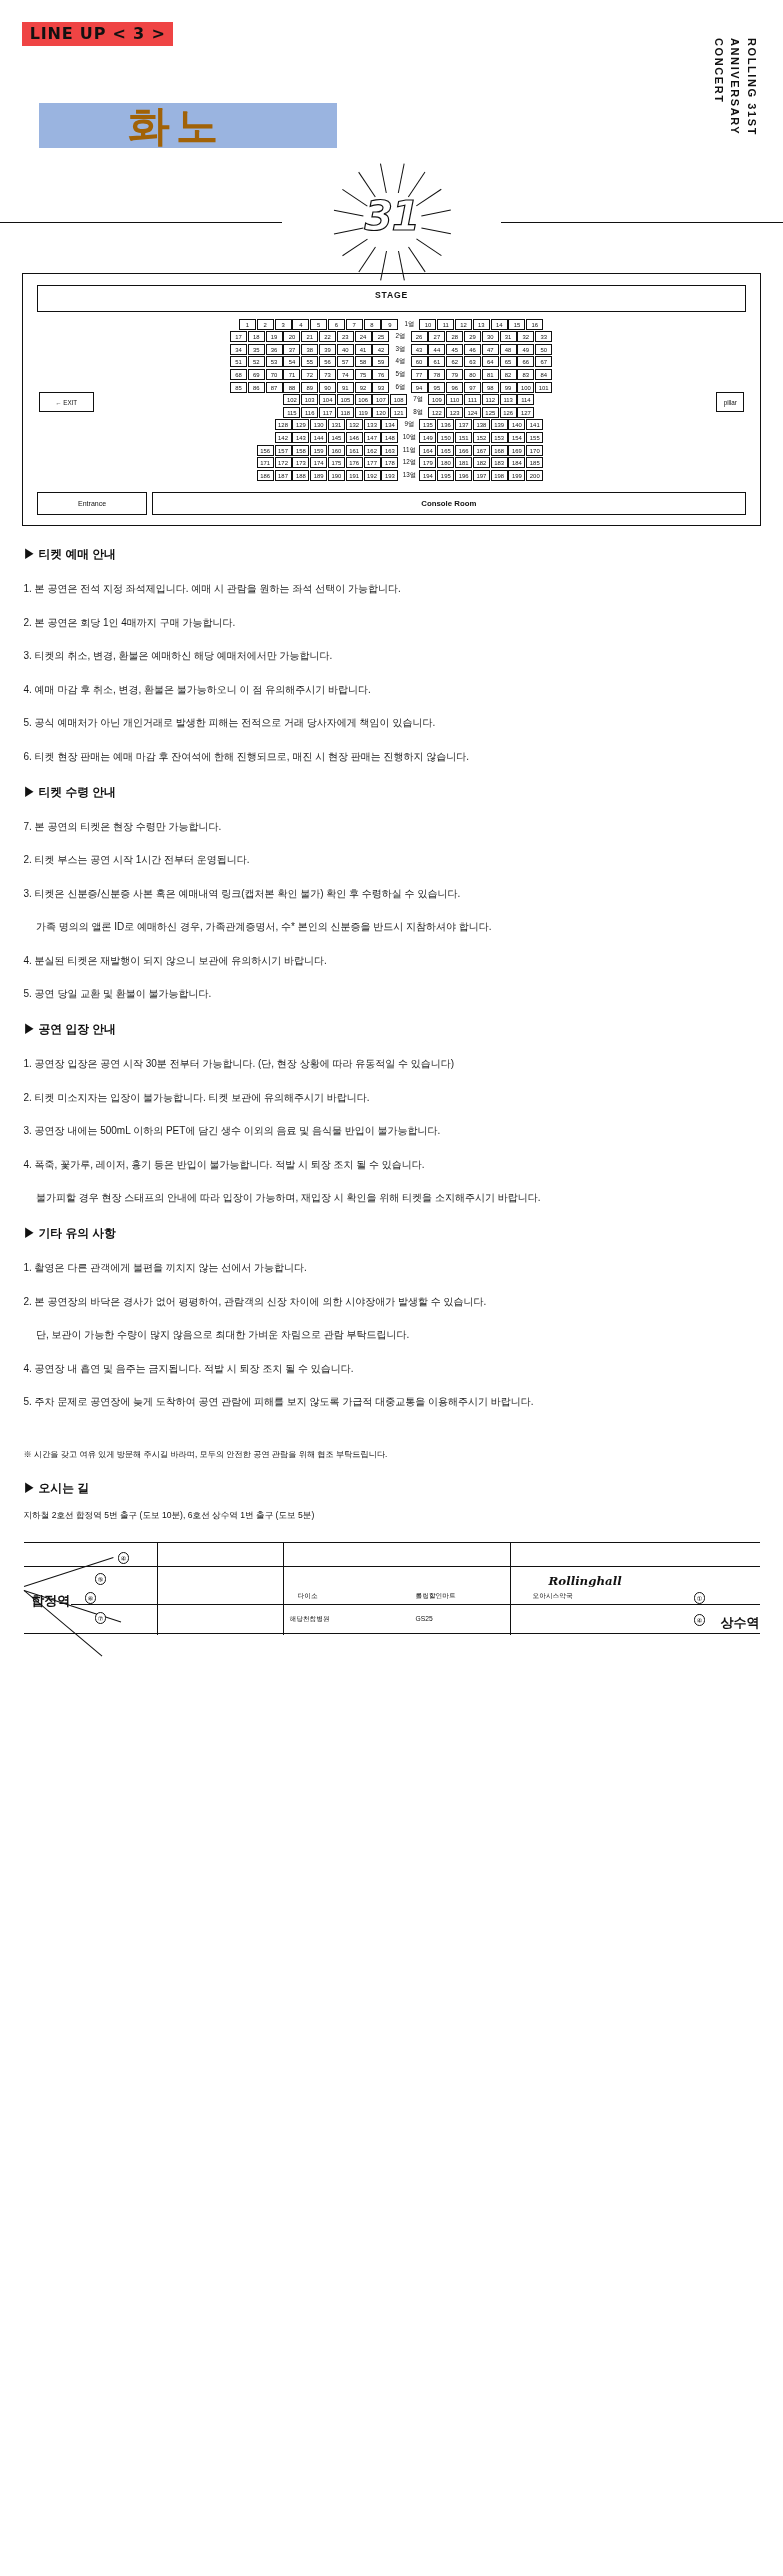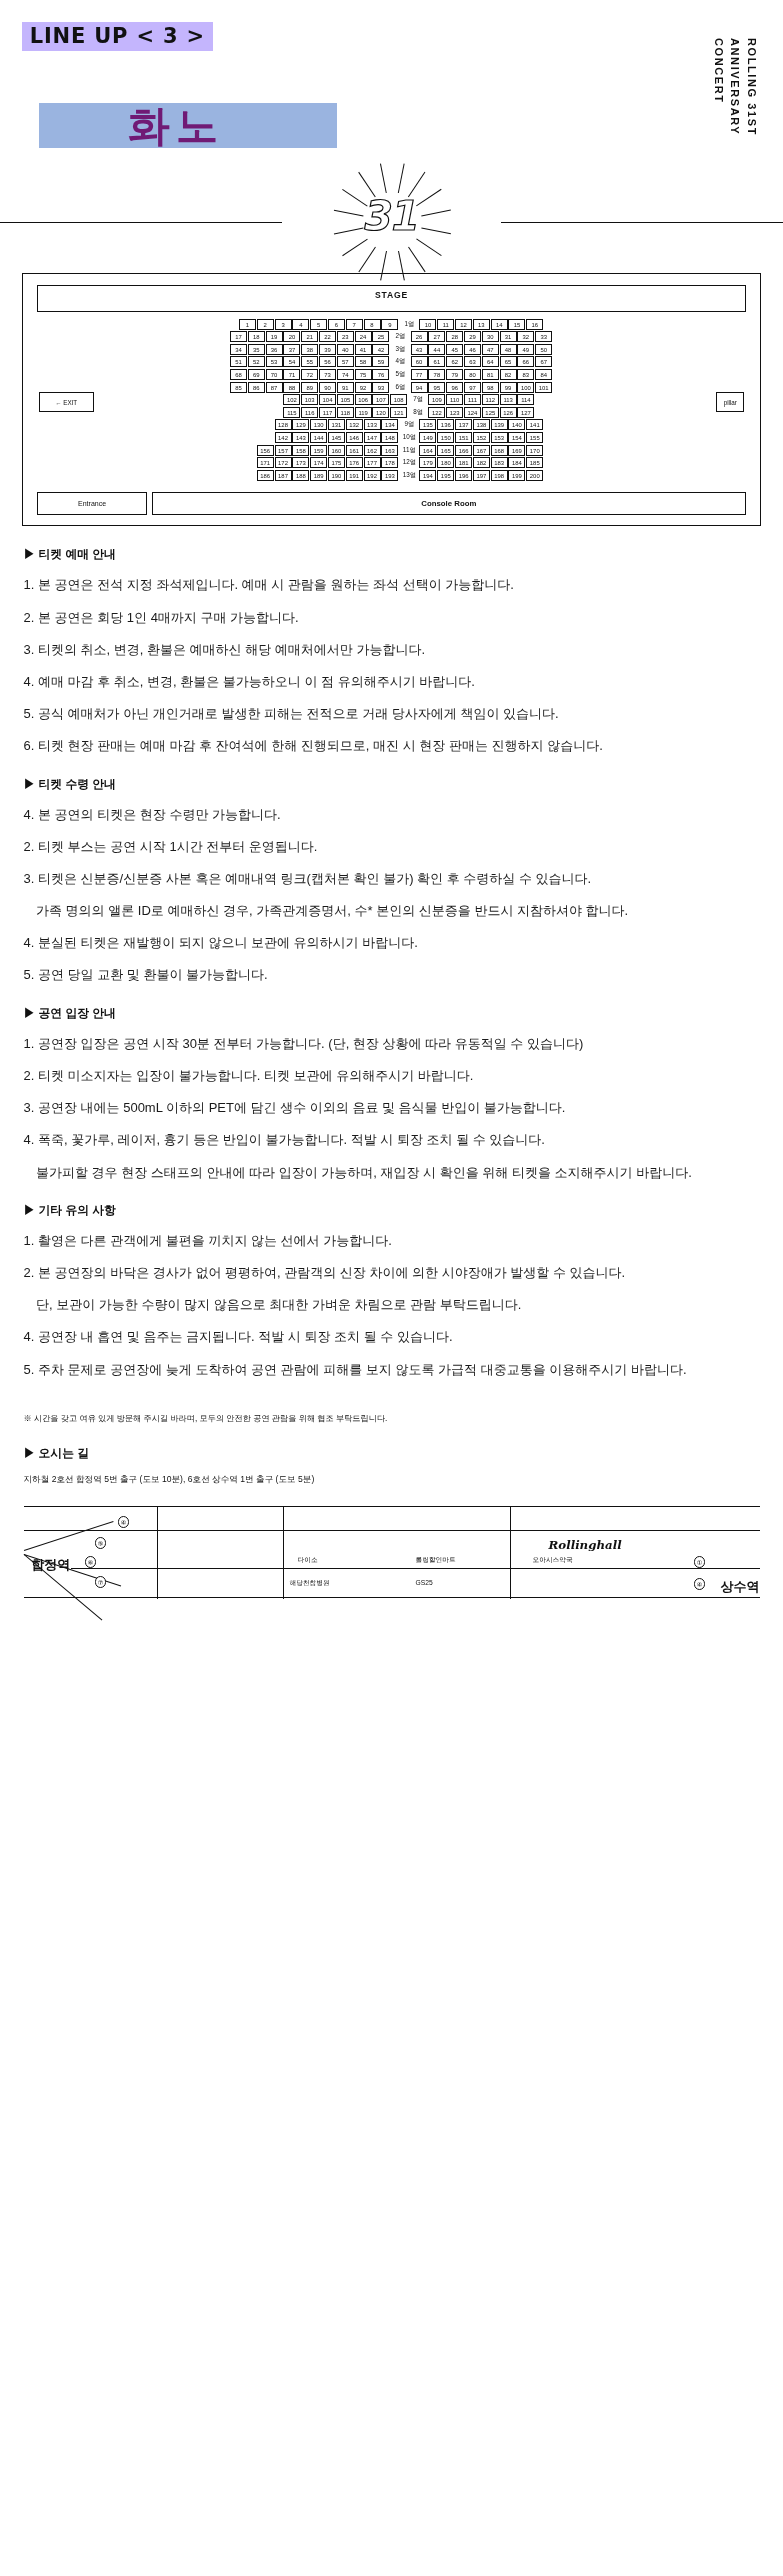--- a/index.html
+++ b/index.html
@@ -9,39 +9,39 @@
     background:#ffffff;
     font-family:"Liberation Sans", sans-serif;
     color:#111;
   }
   .page { width:783px; position:relative; padding:0; }
 
   
   .header { position:relative; height:259px; }
   .lineup {
     position:absolute; left:22px; top:22px;
-    font-size:21px; font-weight:bold; letter-spacing:0.8px;
-    background:#c4b5fd; padding:2.4px 7.8px 3.1px 7.8px; color:#111;
+    font-size:16px; font-weight:bold; letter-spacing:0.8px;
+    background:#ef4444; padding:2.4px 7.8px 3.1px 7.8px; color:#111;
     font-family:"DejaVu Sans", sans-serif;
     text-align:center;
   }
   .vertical-title {
     position:absolute; right:23.5px; top:38px;
     writing-mode:vertical-rl;
     font-size:11px; letter-spacing:1.6px; font-weight:bold; line-height:1.5;
     color:#111; text-align:left; height:125px;
   }
   .artist-band {
     position:absolute; left:39px; top:103px; width:298px; height:45px;
     background:#9ab4e0;
   }
   .artist-name {
     position:absolute; left:39px; top:94px; width:274px; height:63px;
     display:flex; align-items:center; justify-content:center;
-    font-size:42px; font-weight:bold; letter-spacing:6.3px; color:#701a75;
+    font-size:42px; font-weight:bold; letter-spacing:6.3px; color:#a16207;
     font-family:Liberation Serif, serif;
   }
 
   
   .logo-wrap { position:absolute; left:0; top:161px; width:783px; height:102px; }
   .logo-line {
     position:absolute; top:61px; height:0.8px; background:#111;
   }
   .logo-line.left { left:0; width:282px; }
   .logo-line.right { right:0; width:282px; }
@@ -103,21 +103,21 @@
     text-align:center; font-size:7.8px; font-weight:bold;
   }
 
   
   .content { padding:17px 23.5px 7.8px 23.5px; }
   .sec-title {
     font-size:11.8px; font-weight:bold; margin:20.4px 0 9.4px 0; color:#111;
   }
   .sec-title:first-child { margin-top:4.7px; }
   .line {
-    font-size:13px; line-height:1.55; margin:12px 0; color:#1a1a1a;
+    font-size:10px; line-height:1.55; margin:18px 0; color:#1a1a1a;
   }
   .line.indent { padding-left:12.5px; }
   .note {
     font-size:8.2px; line-height:1.6; margin:12.5px 0 3.1px 0;
   }
 
   
   .map {
     margin:7.8px 23.5px 23.5px 23.5px; position:relative;
     height:92px; border-top:0.8px solid #111; border-bottom:0.8px solid #111;
@@ -445,21 +445,21 @@
 
   <div class="content" id="sections">
       <div class="sec-title">▶ 티켓 예매 안내</div>
       <div class="line">1. 본 공연은 전석 지정 좌석제입니다. 예매 시 관람을 원하는 좌석 선택이 가능합니다.</div>
       <div class="line">2. 본 공연은 회당 1인 4매까지 구매 가능합니다.</div>
       <div class="line">3. 티켓의 취소, 변경, 환불은 예매하신 해당 예매처에서만 가능합니다.</div>
       <div class="line">4. 예매 마감 후 취소, 변경, 환불은 불가능하오니 이 점 유의해주시기 바랍니다.</div>
       <div class="line">5. 공식 예매처가 아닌 개인거래로 발생한 피해는 전적으로 거래 당사자에게 책임이 있습니다.</div>
       <div class="line">6. 티켓 현장 판매는 예매 마감 후 잔여석에 한해 진행되므로, 매진 시 현장 판매는 진행하지 않습니다.</div>
       <div class="sec-title">▶ 티켓 수령 안내</div>
-      <div class="line">4. 본 공연의 티켓은 현장 수령만 가능합니다.</div>
+      <div class="line">7. 본 공연의 티켓은 현장 수령만 가능합니다.</div>
       <div class="line">2. 티켓 부스는 공연 시작 1시간 전부터 운영됩니다.</div>
       <div class="line">3. 티켓은 신분증/신분증 사본 혹은 예매내역 링크(캡처본 확인 불가) 확인 후 수령하실 수 있습니다.</div>
       <div class="line indent">가족 명의의 앨론 ID로 예매하신 경우, 가족관계증명서, 수* 본인의 신분증을 반드시 지참하셔야 합니다.</div>
       <div class="line">4. 분실된 티켓은 재발행이 되지 않으니 보관에 유의하시기 바랍니다.</div>
       <div class="line">5. 공연 당일 교환 및 환불이 불가능합니다.</div>
       <div class="sec-title">▶ 공연 입장 안내</div>
       <div class="line">1. 공연장 입장은 공연 시작 30분 전부터 가능합니다. (단, 현장 상황에 따라 유동적일 수 있습니다)</div>
       <div class="line">2. 티켓 미소지자는 입장이 불가능합니다. 티켓 보관에 유의해주시기 바랍니다.</div>
       <div class="line">3. 공연장 내에는 500mL 이하의 PET에 담긴 생수 이외의 음료 및 음식물 반입이 불가능합니다.</div>
       <div class="line">4. 폭죽, 꽃가루, 레이저, 흉기 등은 반입이 불가능합니다. 적발 시 퇴장 조치 될 수 있습니다.</div>

